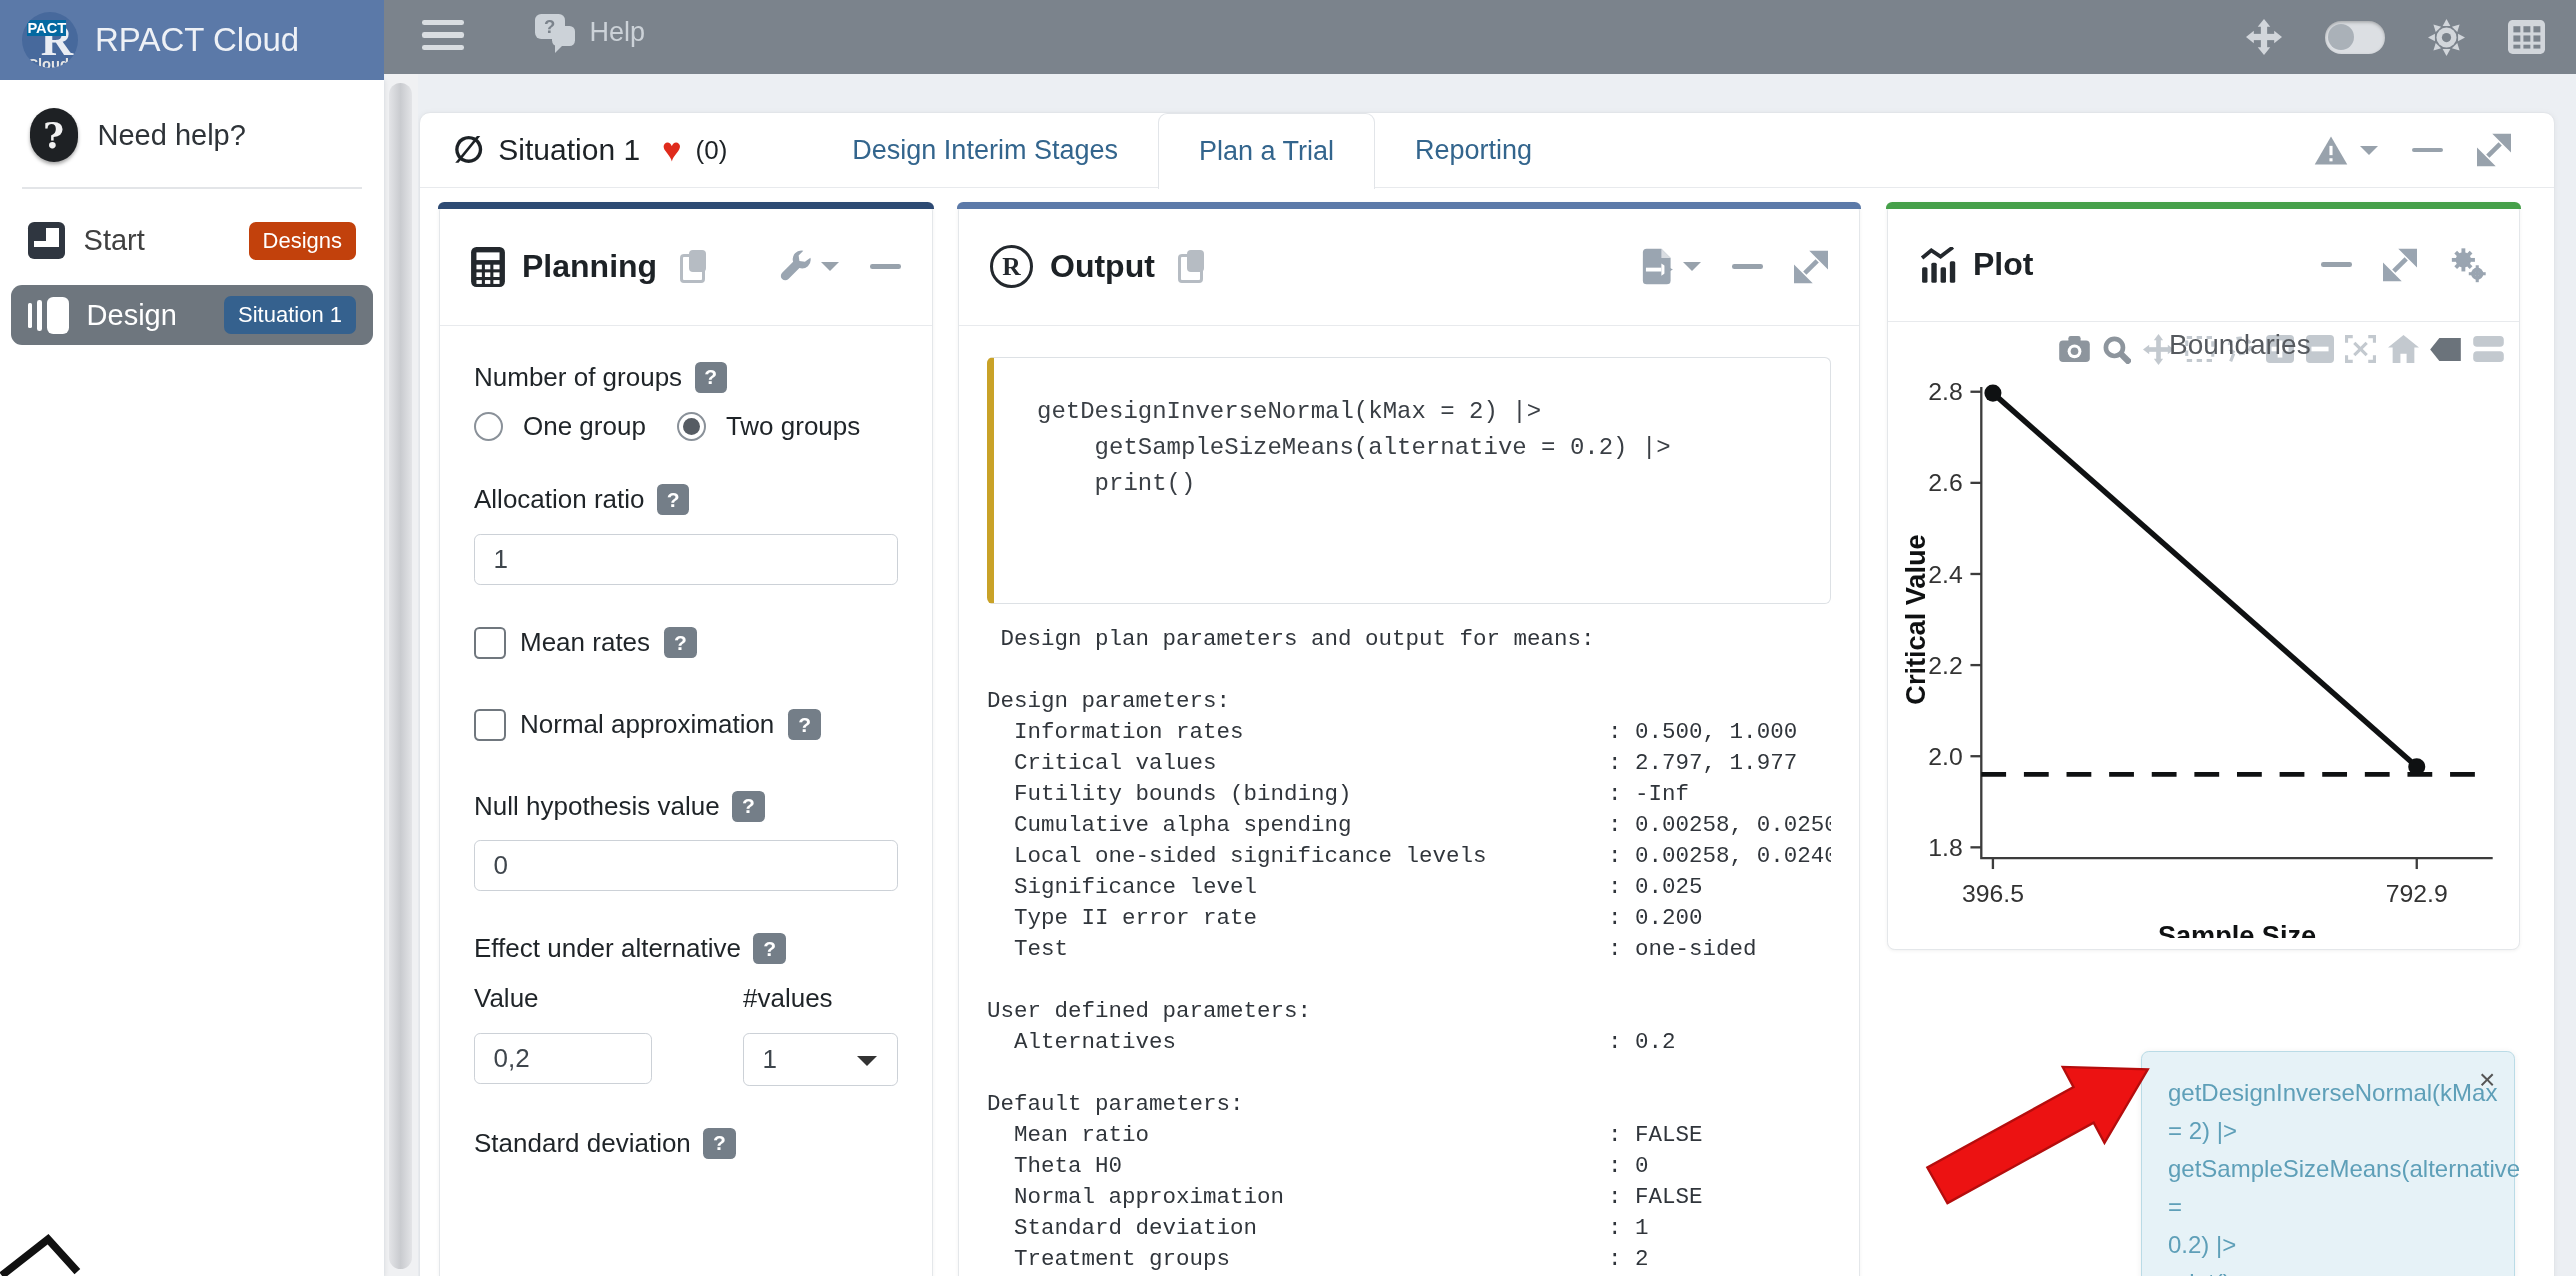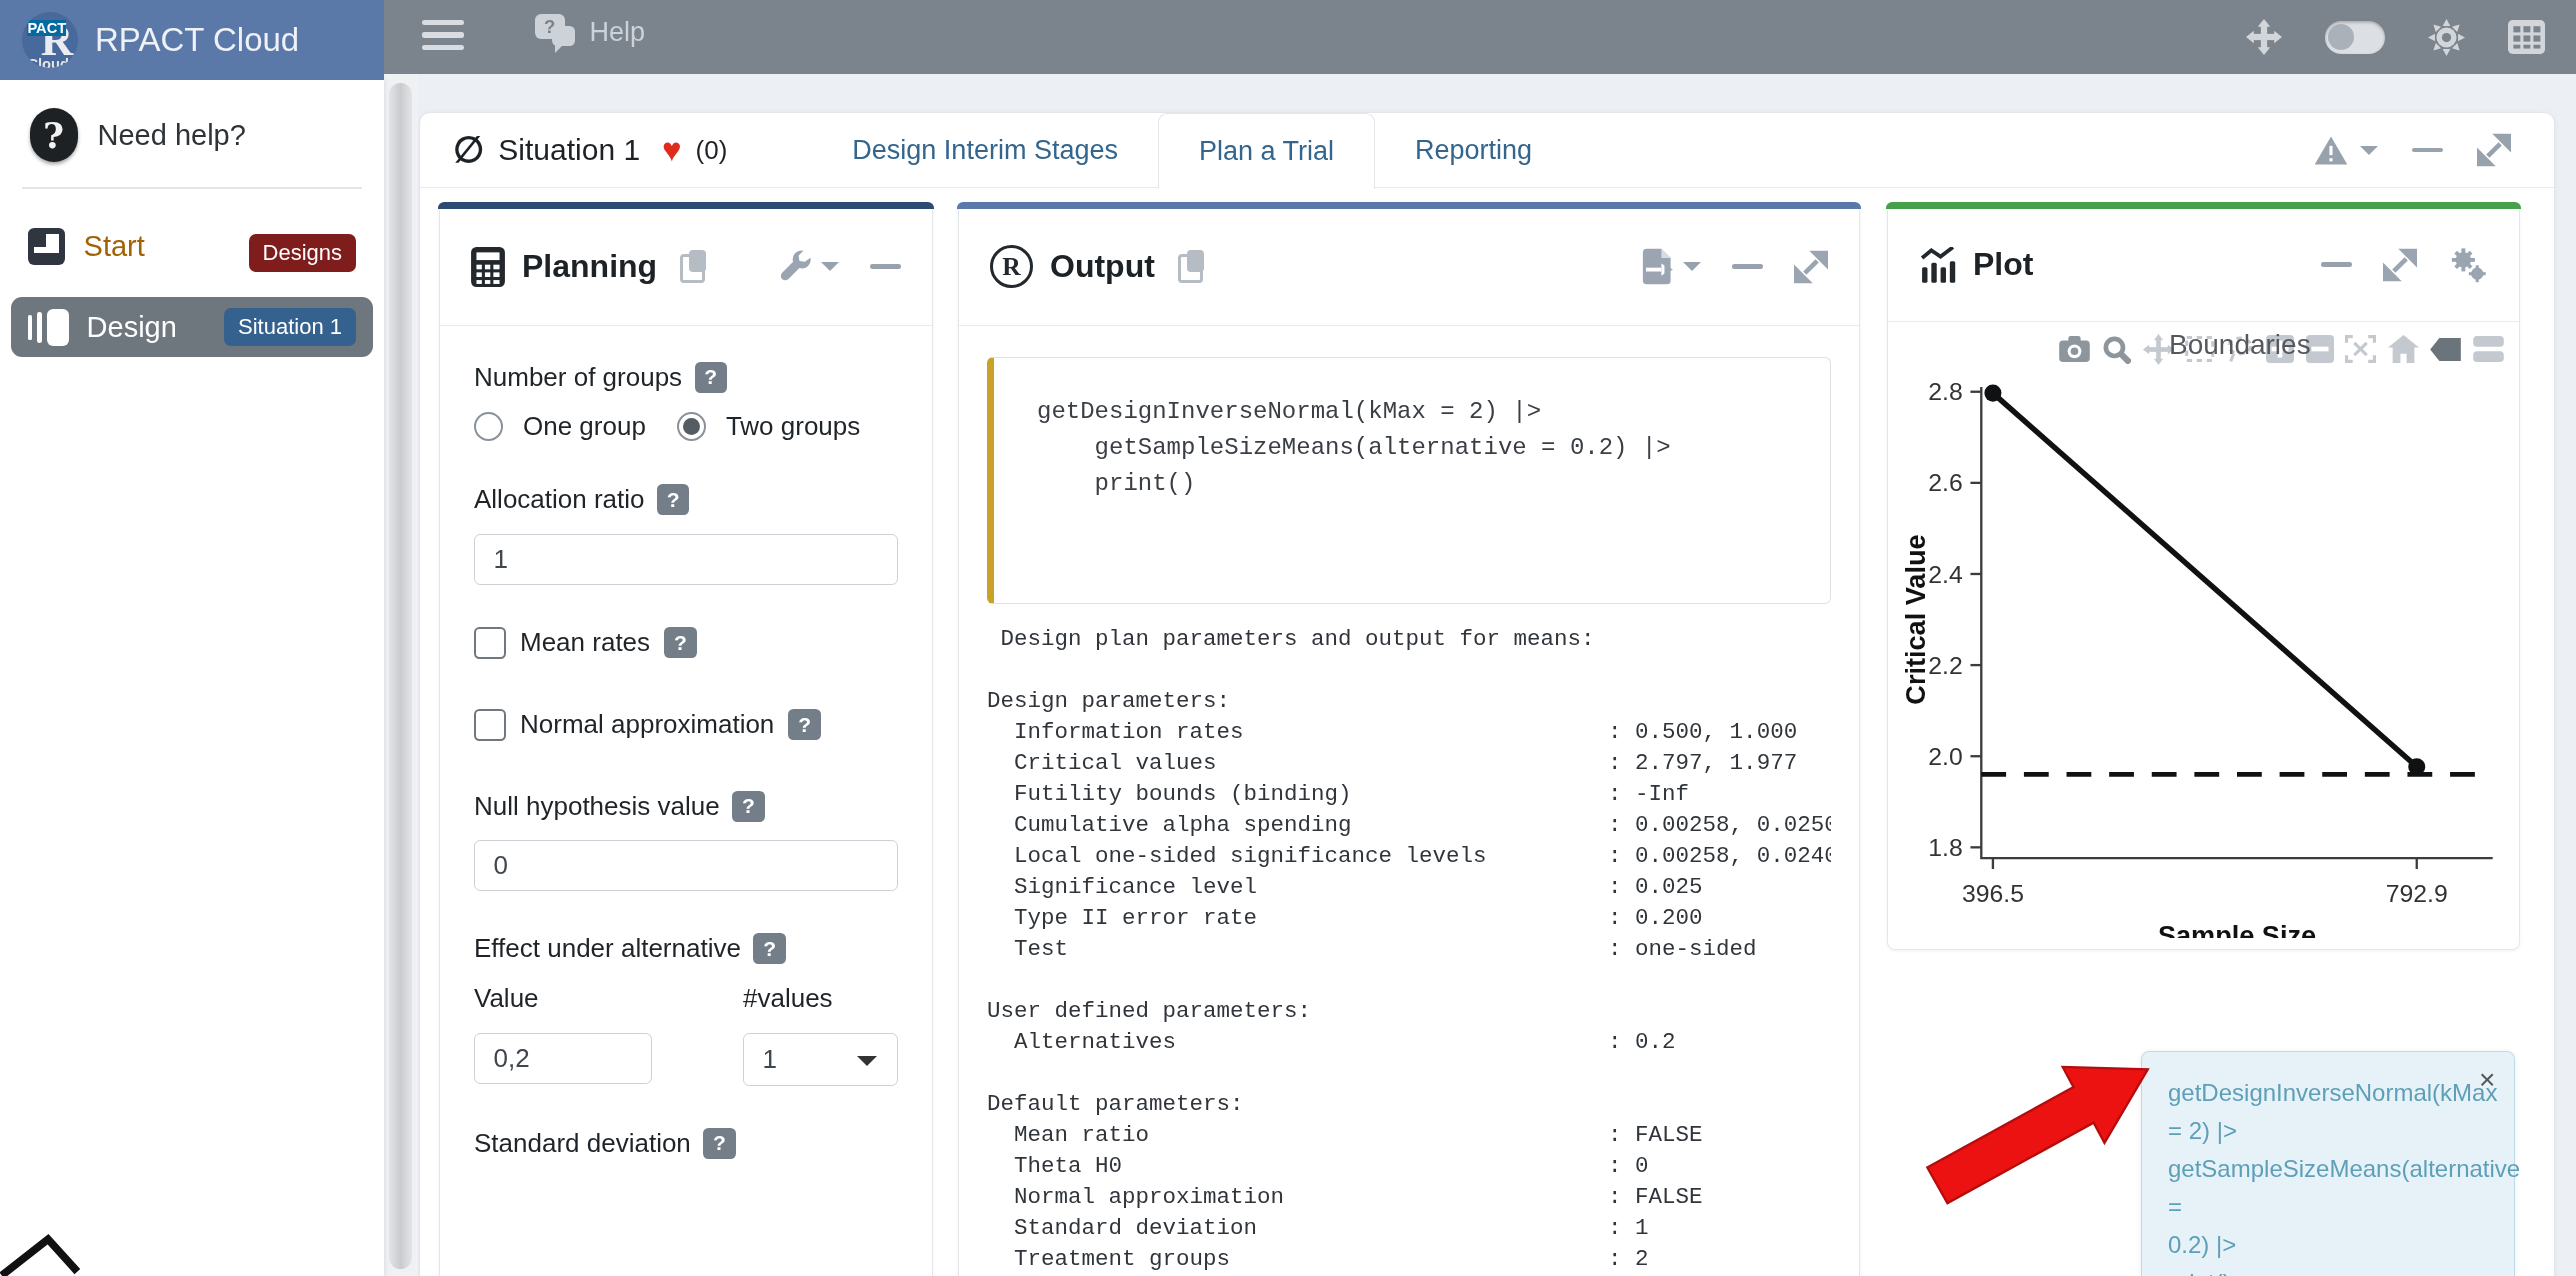--- a/index.html
+++ b/index.html
@@ -33,23 +33,23 @@
   .need-help{display:flex;align-items:center;gap:20px;padding:28px 0 0 29.5px;}
   .nh-icon{width:48px;height:54px;background:#1e2124;border-radius:50%/46%;color:#f2f2f2;font-size:36px;font-weight:bold;
            display:flex;align-items:center;justify-content:center;font-family:"DejaVu Serif",serif;box-shadow:0 2.3px 3.9px rgba(0,0,0,.35);}
   .need-help span{font-size:29px;color:#2e3338;}
   .side-divider{height:1.6px;background:#e3e5e8;margin:25px 22px 22px 22px;}
   .side-item{display:flex;align-items:center;margin:0 11px 14px 11px;padding:11px 17px;border-radius:11px;gap:18.6px;}
   .side-item .grow{flex:1;}
   .start-icon{width:37px;height:37px;background:#2f3640;border-radius:6.2px;position:relative;}
   .start-icon:after{content:'';position:absolute;right:6.2px;top:6.2px;width:12.4px;height:12.4px;background:#fff;}
   .start-icon:before{content:'';position:absolute;right:6.2px;top:18.6px;width:25px;height:6.2px;background:#fff;}
-  .side-item .label{font-size:29px;color:#a16207;}
+  .side-item .label{font-size:29px;color:#404040;}
   .badge{font-size:22px;color:#fff;padding:6.2px 14px;border-radius:7px;}
-  .badge.green{background:#7f1d1d;margin-top:12px;}
+  .badge.green{background:#c2410c;}
   .badge.blue{background:#35618e;}
   .side-item.active{background:#6e767e;}
   .side-item.active .label{color:#fff;}
   .design-icon{width:40px;height:37px;position:relative;}
   .design-icon .bar1{position:absolute;left:0;top:6.2px;width:3.9px;height:25px;background:#fff;border-radius:1.6px;}
   .design-icon .bar2{position:absolute;left:8.5px;top:3.1px;width:5.4px;height:31px;background:#fff;border-radius:2.3px;}
   .design-icon .sq{position:absolute;left:18.6px;top:0;width:22px;height:37px;background:#fff;border-radius:6.2px;}
   .side-scroll{position:absolute;left:385px;top:74px;width:33px;height:1202px;background:#f0f1f3;z-index:3;}
   .side-scroll .thumb{position:absolute;left:3.9px;top:9.3px;width:23px;height:1186px;border-radius:11.6px;
                       background:linear-gradient(90deg,#e3e4e7,#c9cbcf 50%,#e3e4e7);}

